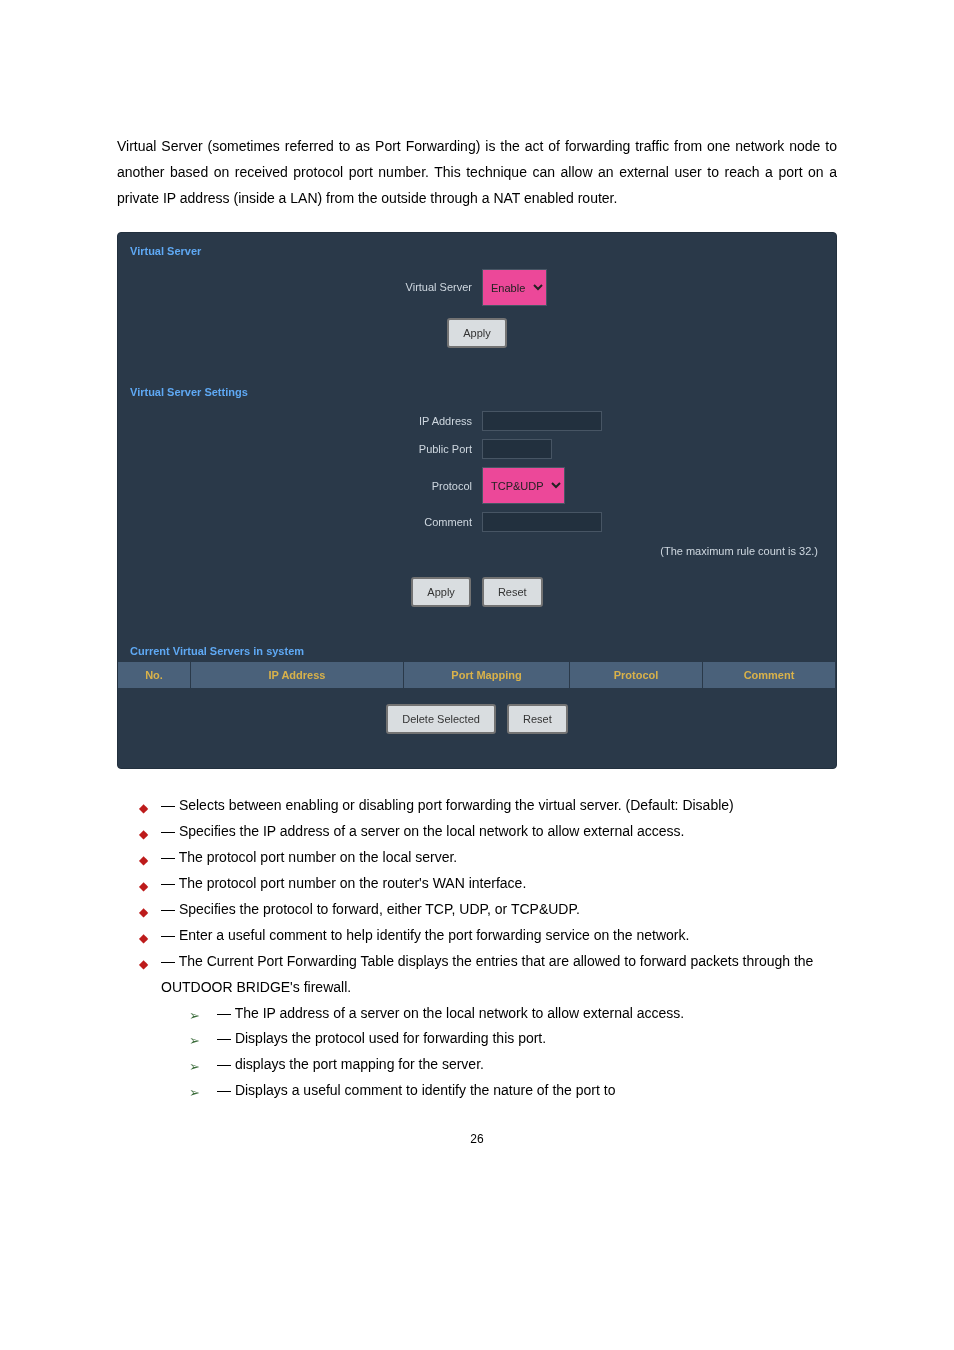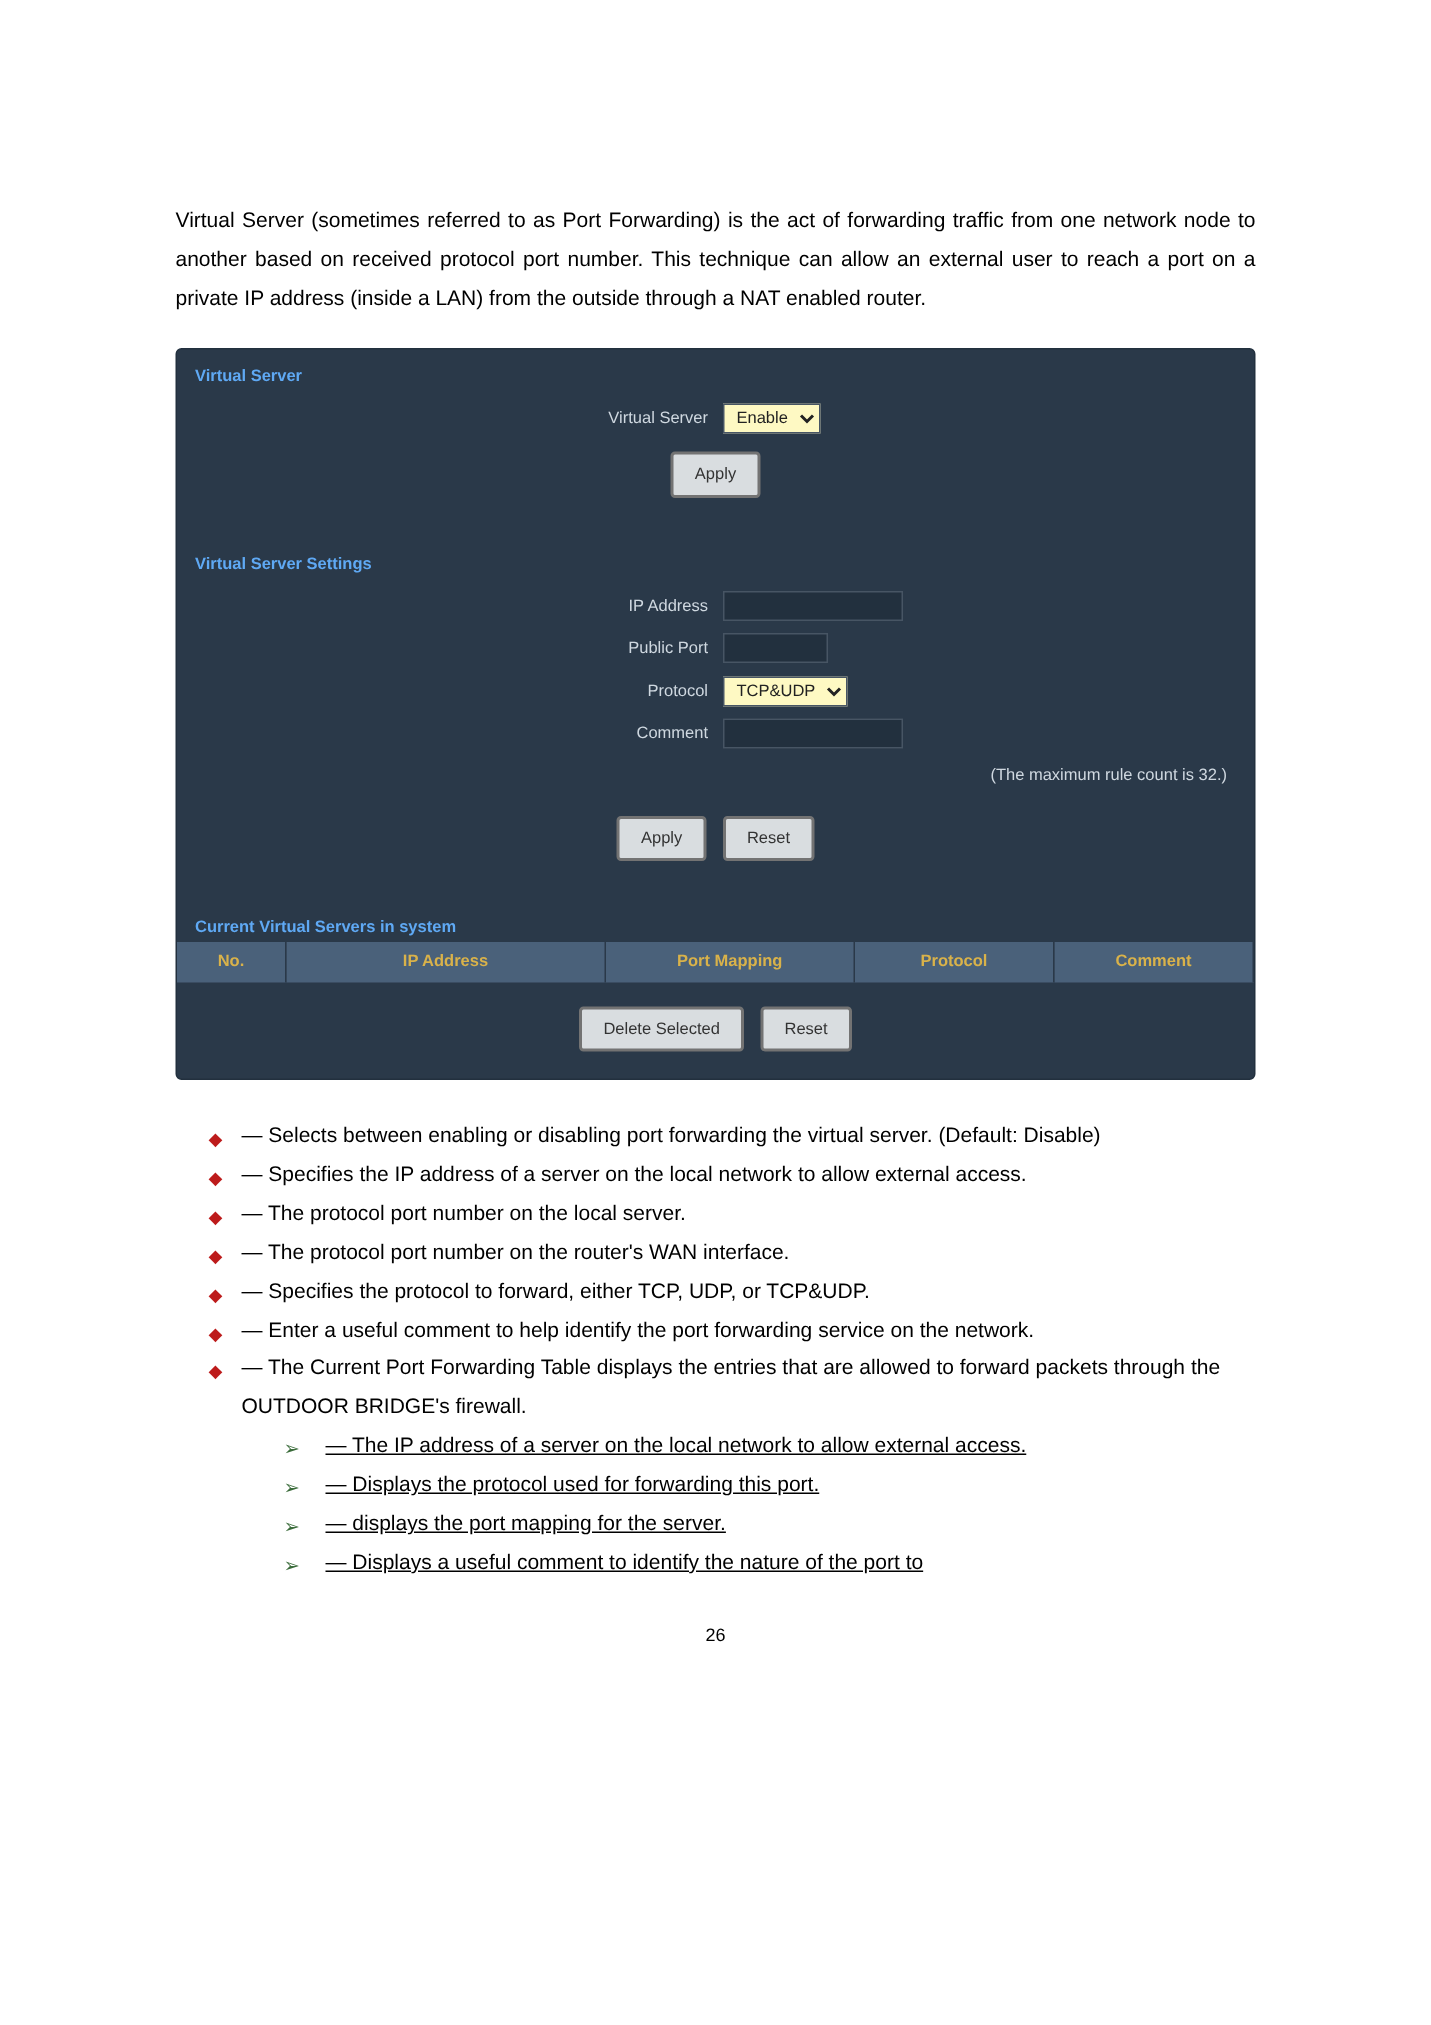--- a/index.html
+++ b/index.html
@@ -60,23 +60,23 @@
   .form-row .control select,
   .form-row .control input[type="text"] {
     background: #22303e;
     border: 1px solid #475564;
     color: #dfe8f0;
     height: 18px;
     font-size: 11px;
     padding: 0 4px;
   }
   .form-row .control select {
-    background: #fef9c3;
+    background: #ec4899;
     color: #222;
-    height: 20px;
+    height: 37px;
   }
   .form-row .control input.txt-wide {
     width: 110px;
   }
   .form-row .control input.txt-narrow {
     width: 60px;
   }
   .btn-row {
     text-align: center;
     padding: 8px 0 14px 0;
@@ -110,21 +110,21 @@
     padding: 3px 6px;
     font-weight: bold;
     text-align: center;
   }
   .tbl th:first-child { width: 60px; }
   .tbl th:nth-child(2) { width: 200px; }
   .tbl th:nth-child(4) { width: 120px; }
   .tbl th:nth-child(5) { width: 120px; }
   .bottom-btns {
     text-align: center;
-    padding: 16px 0 18px 0;
+    padding: 16px 0 34px 0;
   }
 
   
   ul.diamond {
     list-style: none;
     padding-left: 22px;
     margin: 0;
   }
   ul.diamond > li {
     position: relative;
@@ -136,21 +136,20 @@
     color: #bd1b1b;
     font-size: 12px;
     position: absolute;
     left: 0;
     top: 4px;
   }
   ul.arrow {
     list-style: none;
     padding-left: 72px;
     margin: 0;
-    text-decoration: underline;
   }
   ul.arrow > li {
     position: relative;
     padding-left: 28px;
     margin: 0;
   }
   ul.arrow > li::before {
     content: "➢";
     color: #3a6b3a;
     font-size: 13px;

